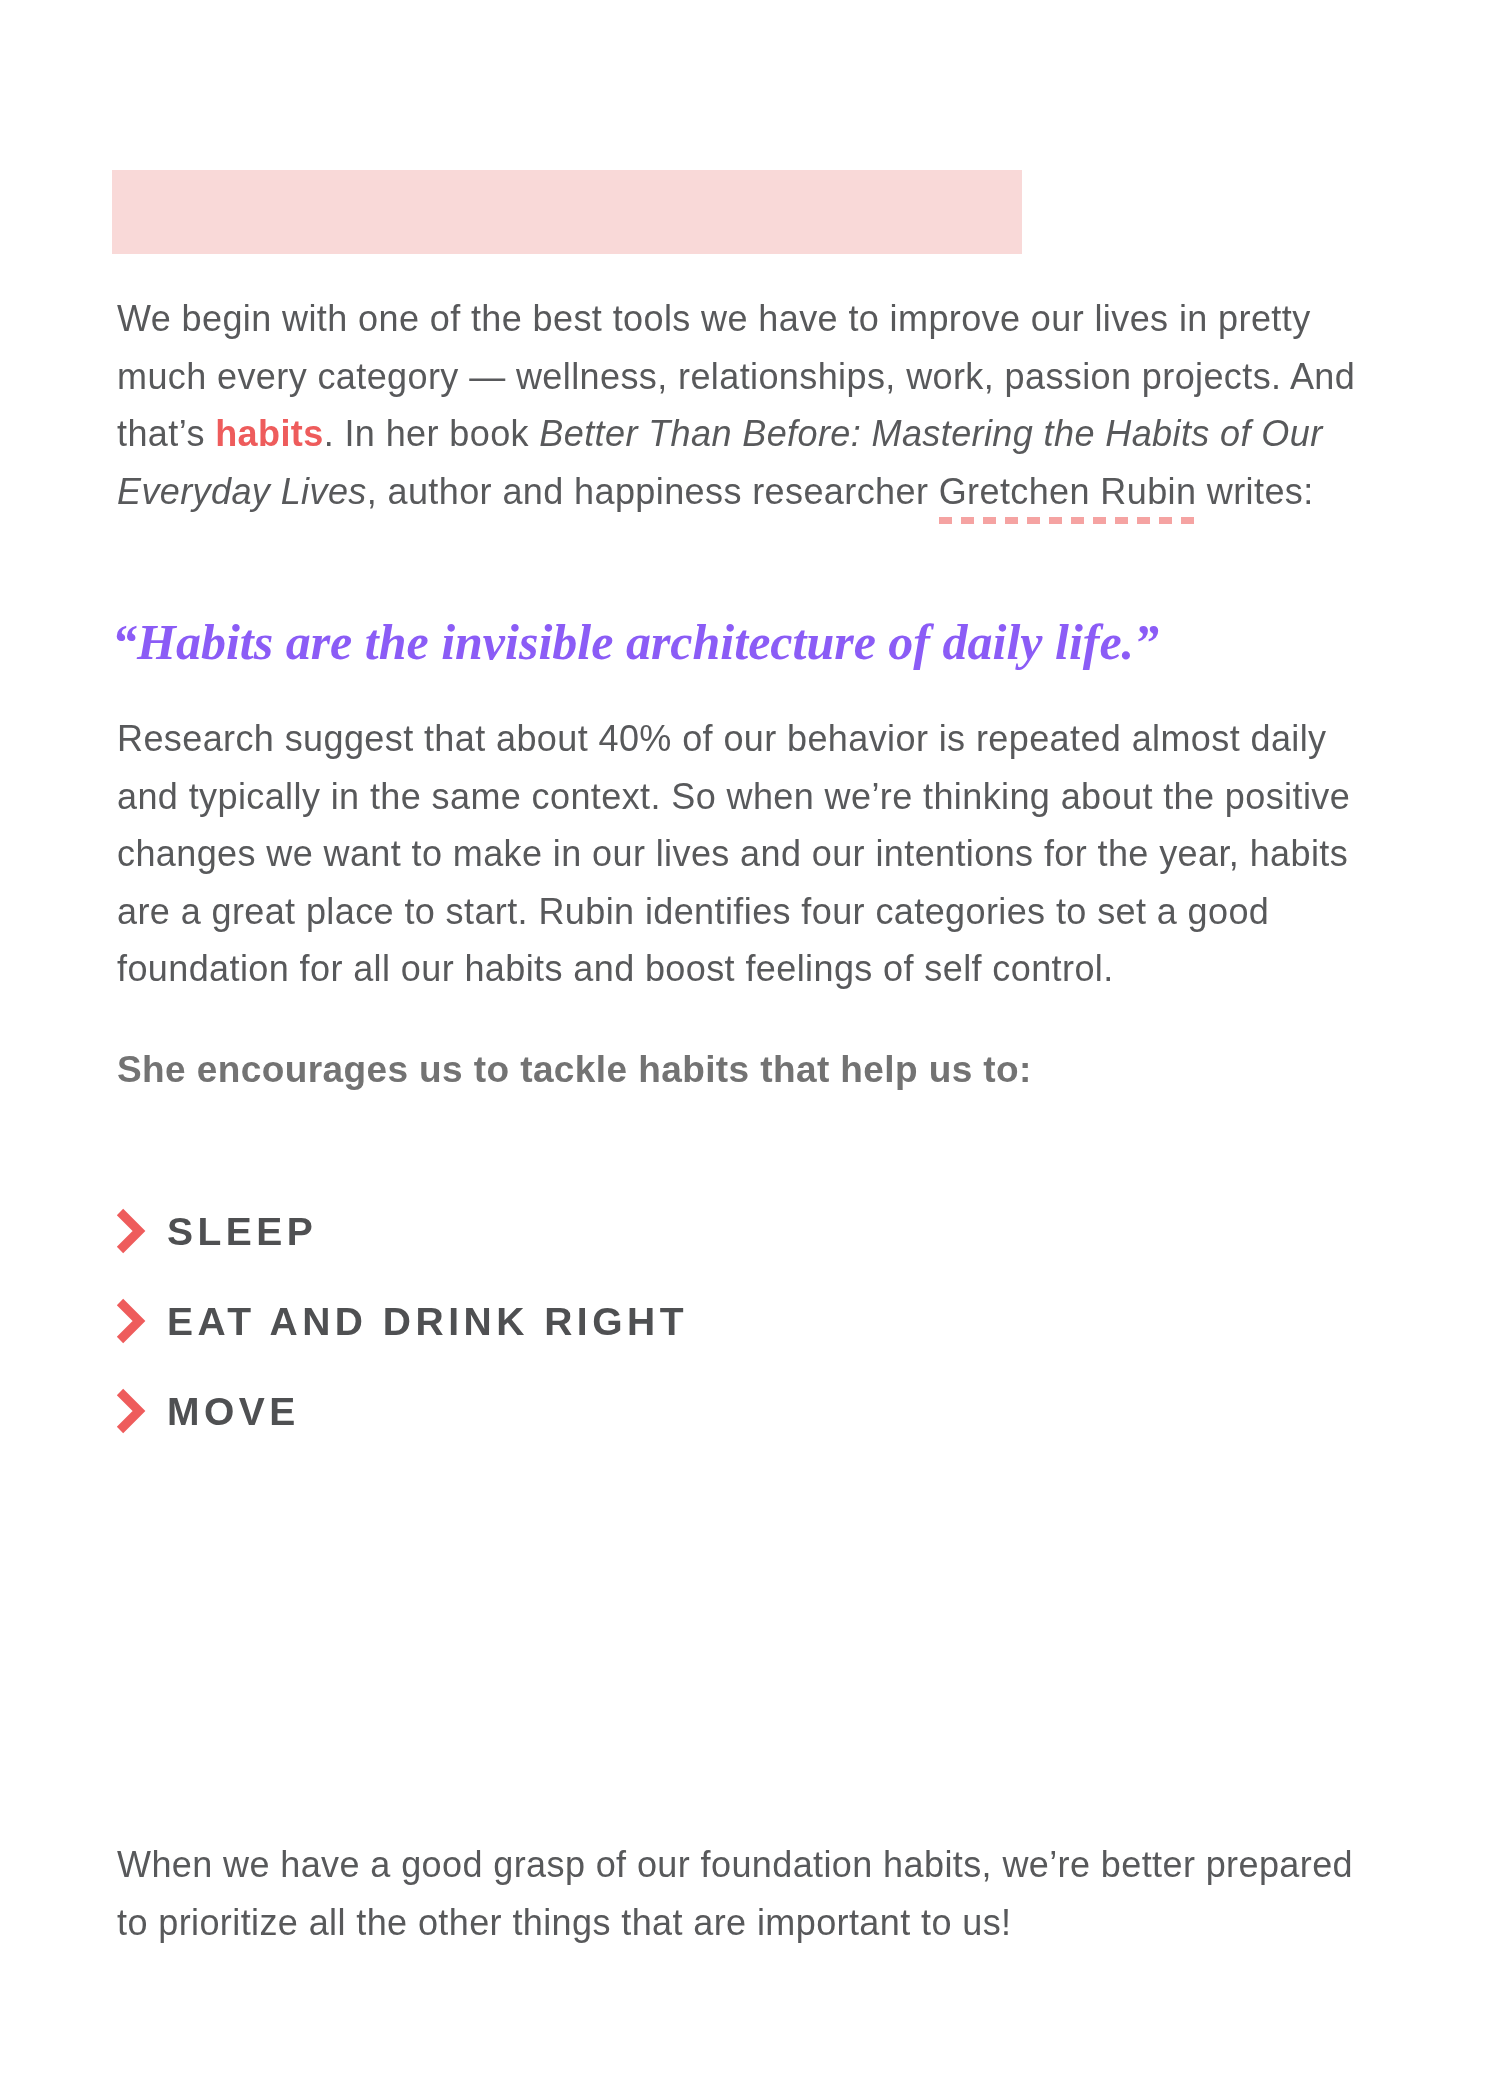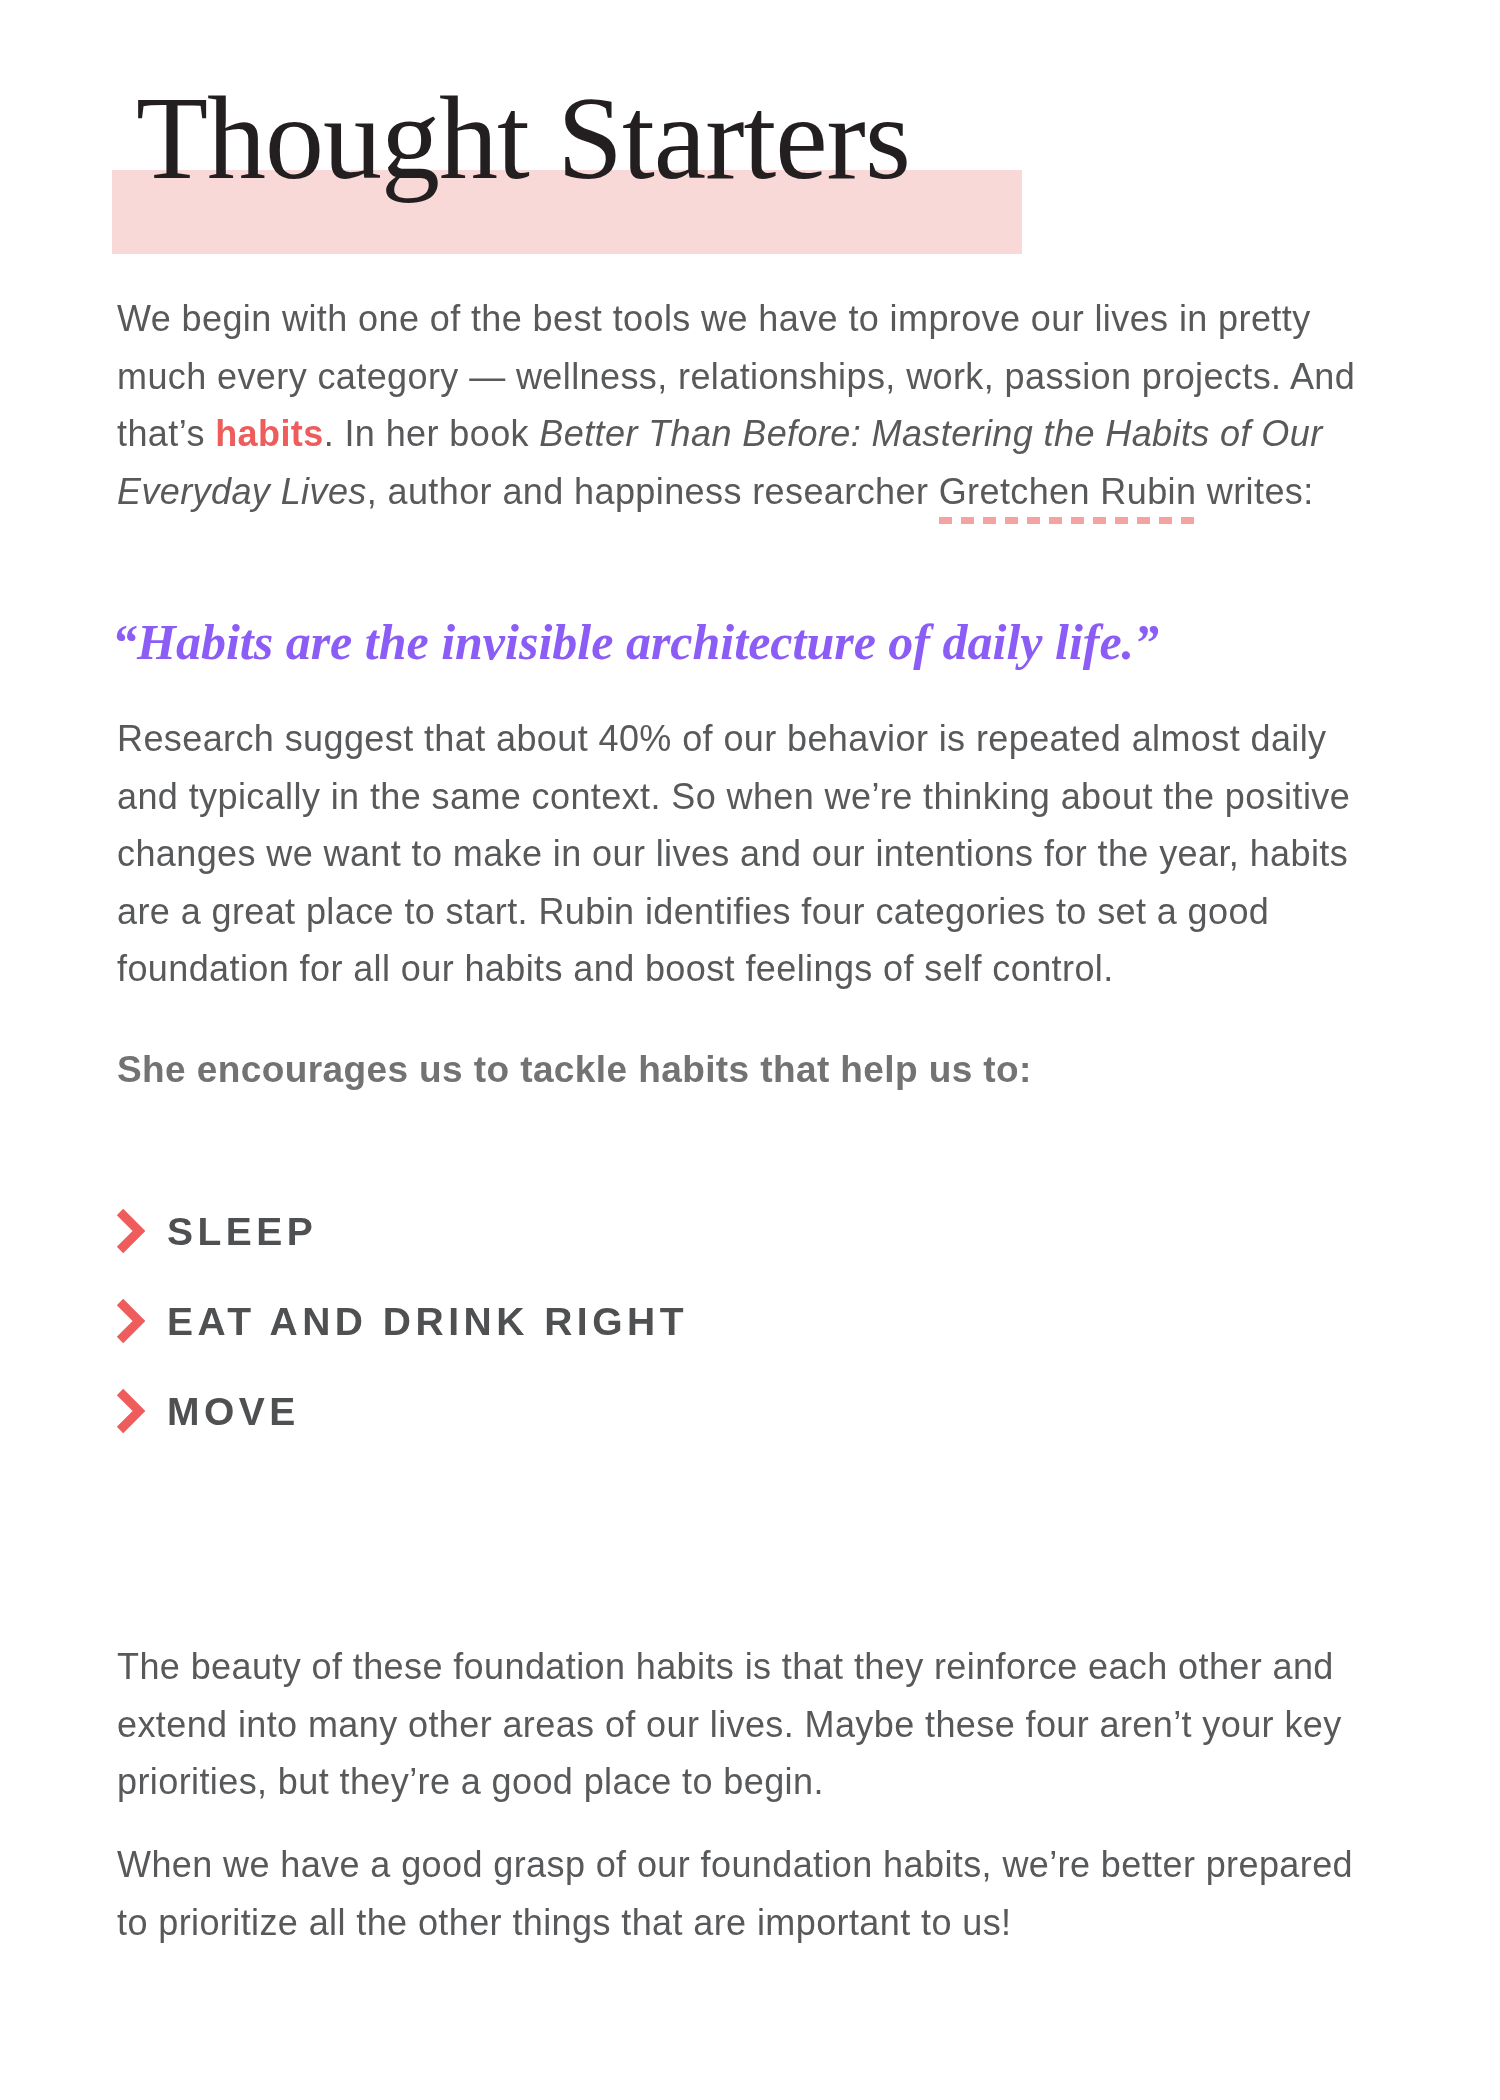--- a/index.html
+++ b/index.html
@@ -110,21 +110,20 @@
   #closing-paragraph-1 { top: 1638px; }
   #closing-paragraph-2 { top: 1836px; }
 </style>
 </head>
 <body>
 
 <div class="page">
 
   <div class="banner"></div>
 
-  <h1 class="page-title">Thought Starters</h1>
 
   <p class="body-copy" id="intro-paragraph"><span>We begin with one of the best tools we have to improve our lives in pretty much every category — wellness, relationships, work, passion projects. And that’s </span><span class="accent-bold">habits</span><span>. In her book </span><span class="book-title">Better Than Before: Mastering the Habits of Our Everyday Lives</span><span>, author and happiness researcher </span><a class="author-link" href="#">Gretchen Rubin</a><span> writes:</span></p>
 
   <div class="pull-quote">“Habits are the invisible architecture of daily life.”</div>
 
   <p class="body-copy" id="research-paragraph">Research suggest that about 40% of our behavior is repeated almost daily and typically in the same context. So when we’re thinking about the positive changes we want to make in our lives and our intentions for the year, habits are a great place to start. Rubin identifies four categories to set a good foundation for all our habits and boost feelings of self control.</p>
 
   <p class="lead-in">She encourages us to tackle habits that help us to:</p>
 
   <ul class="habit-list">
@@ -141,17 +140,16 @@
       <span class="habit-label">EAT AND DRINK RIGHT</span>
     </li>
     <li>
       <svg class="chevron" viewBox="0 0 36 46">
         <path d="M7 4 L26 23 L7 42" fill="none" stroke="#ee5c5c" stroke-width="9"></path>
       </svg>
       <span class="habit-label">MOVE</span>
     </li>
   </ul>
 
-  <p class="body-copy" id="closing-paragraph-1">The beauty of these foundation habits is that they reinforce each other and extend into many other areas of our lives. Maybe these four aren’t your key priorities, but they’re a good place to begin.</p>
 
   <p class="body-copy" id="closing-paragraph-2">When we have a good grasp of our foundation habits, we’re better prepared to prioritize all the other things that are important to us!</p>
 
 </div>
 
 </body></html>

